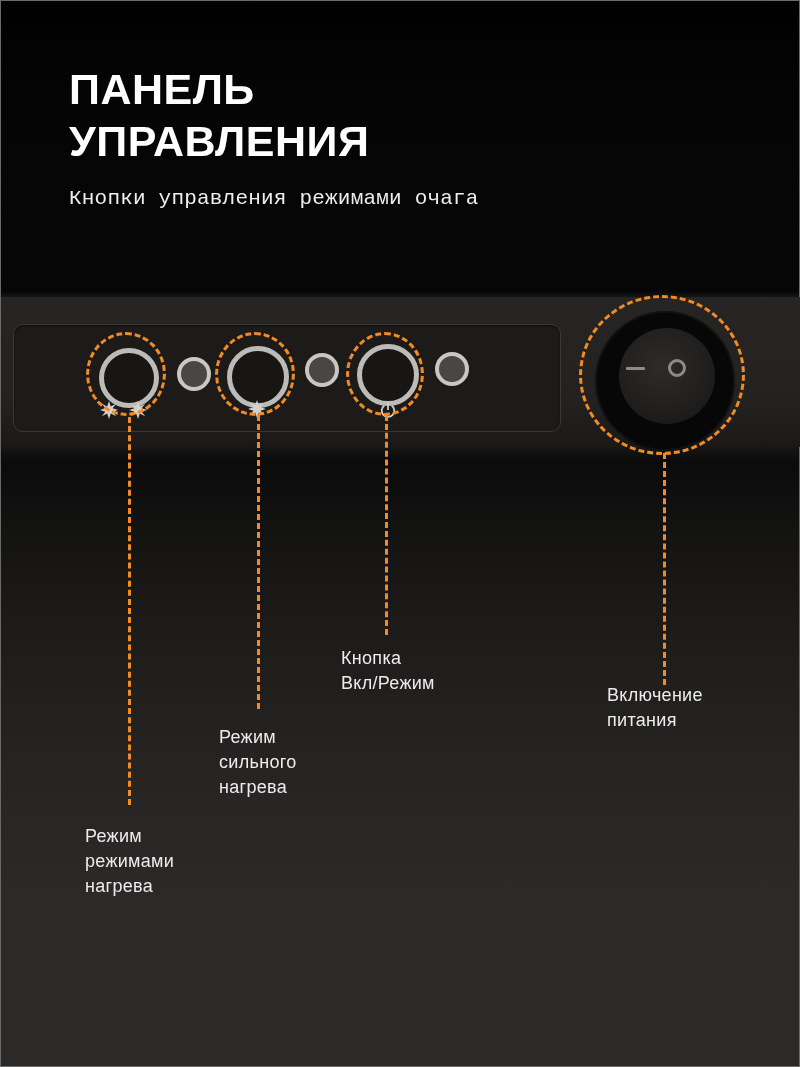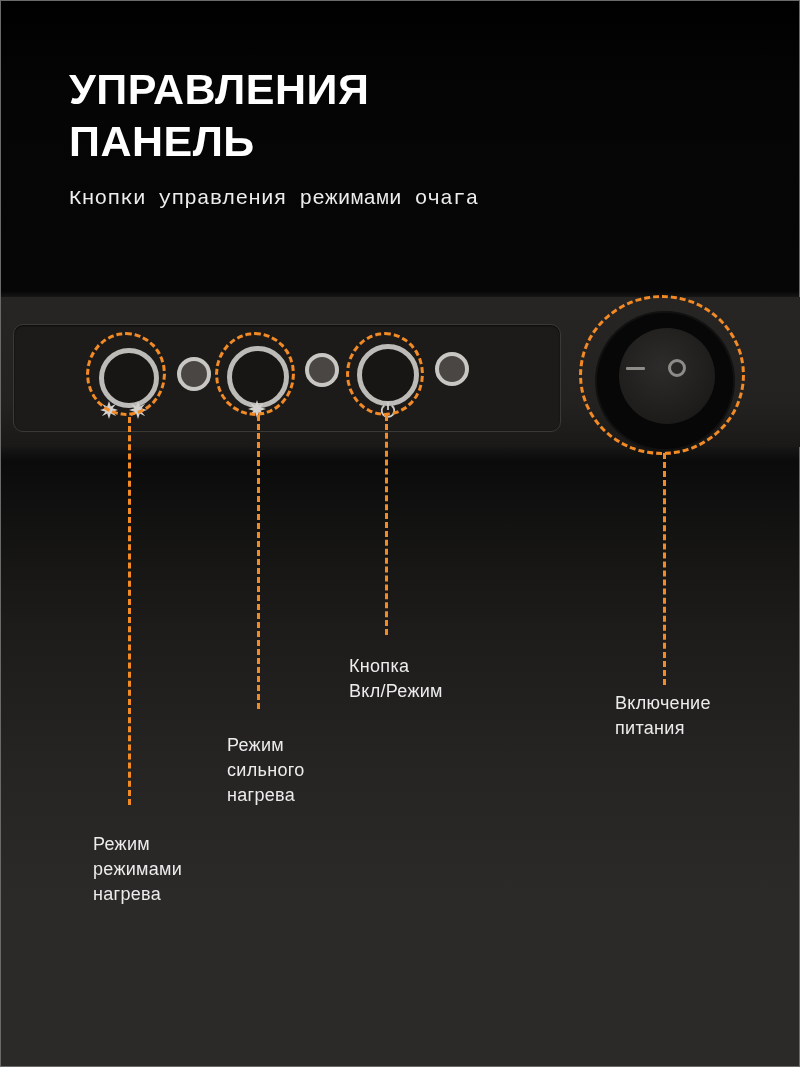--- a/index.html
+++ b/index.html
@@ -70,32 +70,32 @@
     .switch-minus {
       position: absolute; left: 625px; top: 366px; width: 19px; height: 3px;
       background: #8e8c88; border-radius: 1px;
     }
     .switch-o {
       position: absolute; left: 667px; top: 358px; width: 18px; height: 18px;
       border-radius: 50%; border: 3px solid #8e8c88; box-sizing: border-box;
     }
     .label {
       position: absolute; color: #ececec; font-size: 18px; line-height: 25px;
-      letter-spacing: 0.3px; margin: 8px;
+      letter-spacing: 0.3px; margin: 0;
     }
     .label span { display: block; }
   </style>
 </head>
 <body>
 
 <div class="frame">
 
   <h1 class="title">
+    <span style="display:block">ПАНЕЛЬ</span>
     <span style="display:block">УПРАВЛЕНИЯ</span>
-    <span style="display:block">ПАНЕЛЬ</span>
   </h1>
   <p class="subtitle">Кнопки управления режимами очага</p>
 
   <div class="band"></div>
 
   <div class="panel"></div>
 
   <div class="ring" style="left:98px;top:347px;width:60px;height:60px;"></div>
   <div class="led" style="left:176px;top:356px;width:34px;height:34px;"></div>
   <svg class="sun" style="left:99px;top:400px;" viewBox="0 0 20 20">

